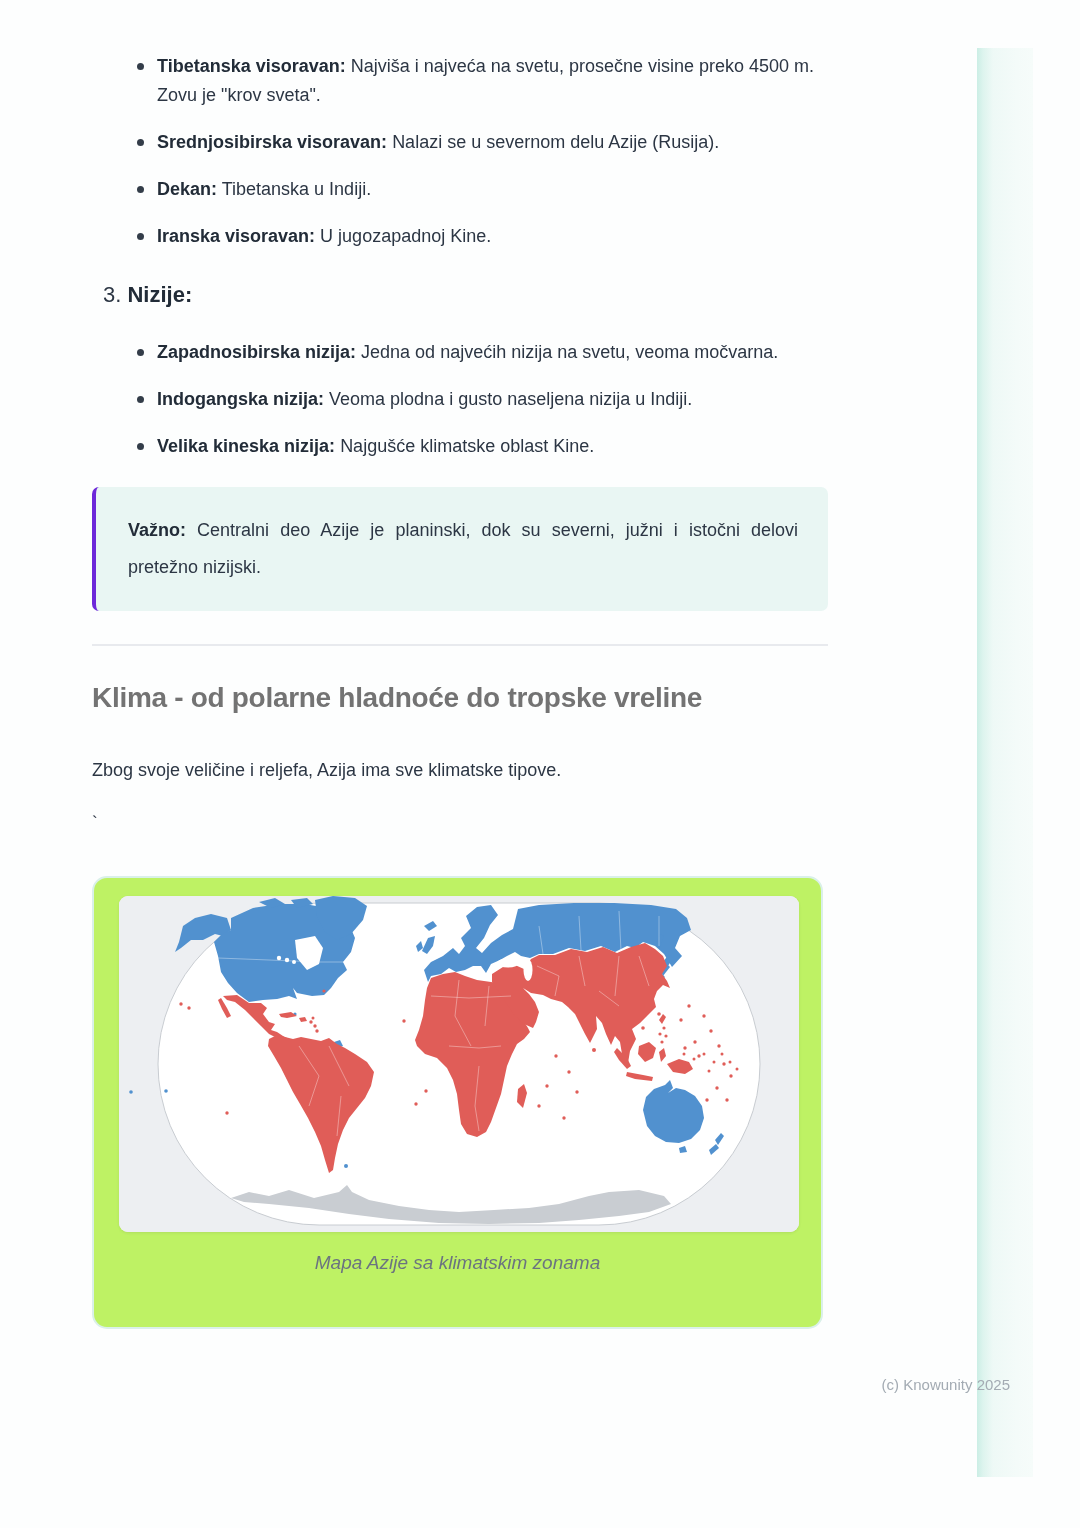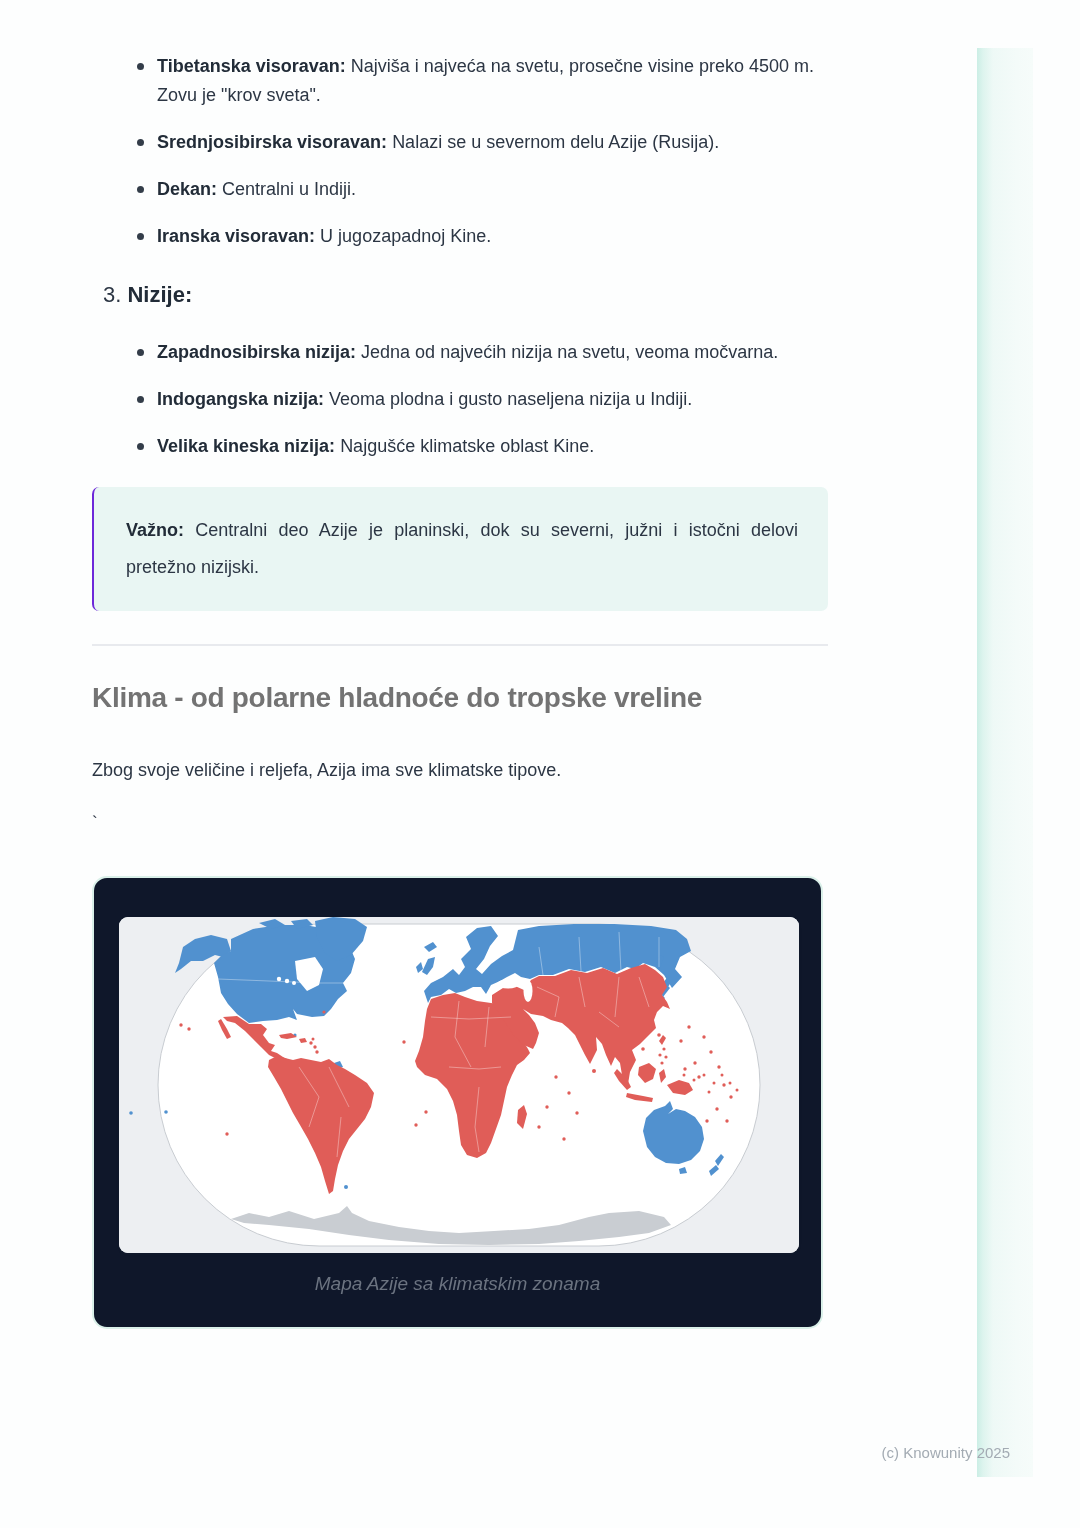--- a/index.html
+++ b/index.html
@@ -26,59 +26,59 @@
     position:absolute; left:45px; top:11px; width:7px; height:7px;
     border-radius:50%; background:#333d49;
   }
   strong { font-weight:bold; color:#222c38; }
 
   .numbered-item { margin:29px 0 0 11px; font-size:22px; line-height:29px; }
 
   .callout {
     margin-top:26px;
     background:#e9f6f3;
-    border-left:2px solid #6d28d9;
+    border-left:4px solid #6d28d9;
     border-radius:7px;
     padding:25px 30px 25px 32px;
   }
   .callout p {
     font-size:18px; line-height:37px; text-align:justify; color:#2c3644;
   }
 
   .divider { border:none; border-top:2px solid #e8eaee; margin:33px 0 0 0; }
 
   .section-heading {
     margin-top:36px;
     font-size:28px; font-weight:bold; color:#737373; letter-spacing:-0.3px;
   }
   .intro { margin-top:42px; font-size:18px; line-height:28px; }
   .stray { margin-top:29px; font-size:17px; color:#2c3644; }
 
   .map-card {
     margin-top:43px;
     width:731px;
-    background:#0f172a;
+    background:#bef264;
     border:2px solid #daf0e9;
     border-radius:15px;
-    padding:39px 25px 0 25px;
+    padding:18px 25px 0 25px;
     height:453px;
   }
   .map-frame {
     width:680px; height:336px; border-radius:9px; overflow:hidden;
     background:#edeff2;
     box-shadow:0 1px 3px rgba(40,60,70,0.10);
   }
   .map-frame svg { display:block; }
   .map-card figcaption {
     margin-top:20px; text-align:center;
     font-style:italic; font-size:19px; color:#6b7380;
   }
 
   .footer {
-    position:absolute; right:70px; top:1444px;
+    position:absolute; right:70px; top:1376px;
     font-size:15px; color:#a3abb3;
   }
 
   .globe-outline { fill:#ffffff; stroke:#c8ccd1; stroke-width:1; }
   .borders { fill:none; stroke:#ffffff; stroke-opacity:0.45; stroke-width:0.8; }
 </style>
 </head>
 <body>
 
 <div class="page">
@@ -94,21 +94,21 @@
         <span>Najviša i najveća na svetu, prosečne visine preko 4500 m. Zovu je "krov sveta".</span>
       </li>
       <li>
         <span class="dot"></span>
         <strong>Srednjosibirska visoravan:</strong>
         <span>Nalazi se u severnom delu Azije (Rusija).</span>
       </li>
       <li>
         <span class="dot"></span>
         <strong>Dekan:</strong>
-        <span>Centralni u Indiji.</span>
+        <span>Tibetanska u Indiji.</span>
       </li>
       <li>
         <span class="dot"></span>
         <strong>Iranska visoravan:</strong>
         <span>U jugozapadnoj Kine.</span>
       </li>
     </ul>
 
     <div class="numbered-item">
       <span>3.</span>

